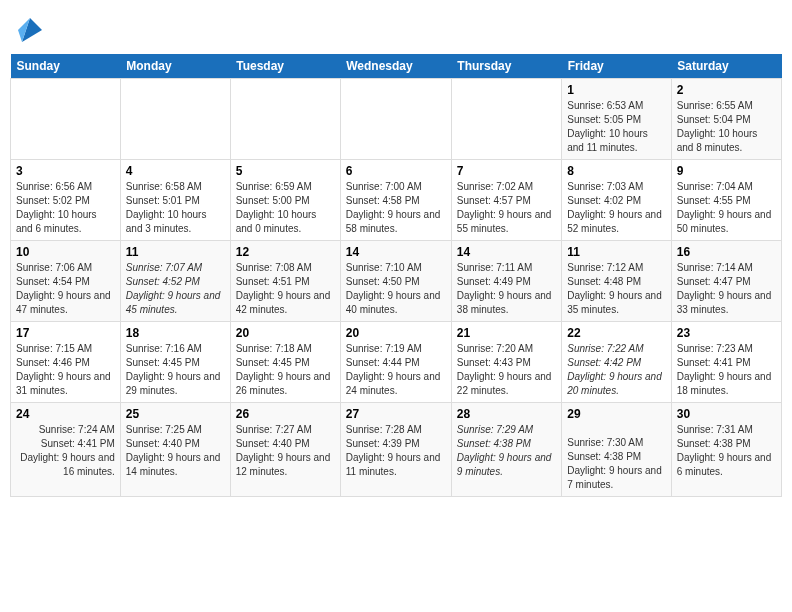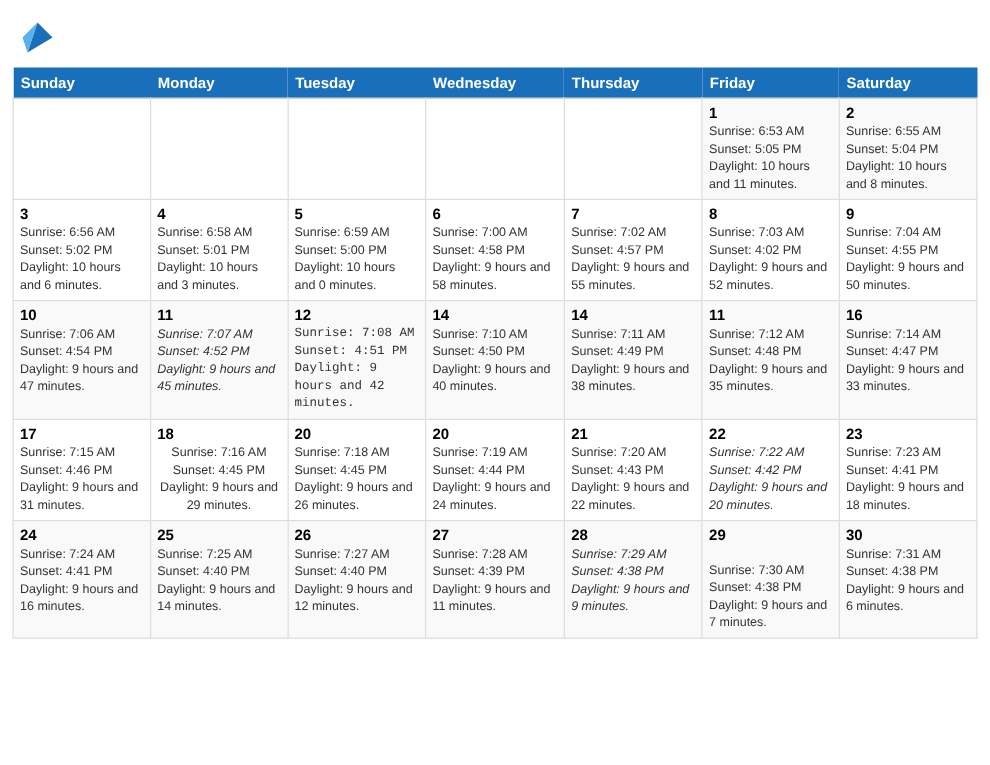--- a/index.html
+++ b/index.html
@@ -189,21 +189,21 @@
 Daylight: 9 hours and 47 minutes.</div>
         </td>
         <td>
           <span class="day-num">11</span>
           <div class="day-info" style="white-space: pre-line; font-style: italic;">Sunrise: 7:07 AM
 Sunset: 4:52 PM
 Daylight: 9 hours and 45 minutes.</div>
         </td>
         <td>
           <span class="day-num">12</span>
-          <div class="day-info" style="white-space: pre-line; font-family: Liberation Mono, monospace;">Sunrise: 7:08 AM
+          <div class="day-info" style="white-space: pre-line;">Sunrise: 7:08 AM
 Sunset: 4:51 PM
 Daylight: 9 hours and 42 minutes.</div>
         </td>
         <td>
           <span class="day-num">14</span>
           <div class="day-info" style="white-space: pre-line;">Sunrise: 7:10 AM
 Sunset: 4:50 PM
 Daylight: 9 hours and 40 minutes.</div>
         </td>
         <td>
@@ -227,21 +227,21 @@
       </tr>
       <tr>
         <td>
           <span class="day-num">17</span>
           <div class="day-info" style="white-space: pre-line;">Sunrise: 7:15 AM
 Sunset: 4:46 PM
 Daylight: 9 hours and 31 minutes.</div>
         </td>
         <td>
           <span class="day-num">18</span>
-          <div class="day-info" style="white-space: pre-line; text-align: center;">Sunrise: 7:16 AM
+          <div class="day-info" style="white-space: pre-line;">Sunrise: 7:16 AM
 Sunset: 4:45 PM
 Daylight: 9 hours and 29 minutes.</div>
         </td>
         <td>
           <span class="day-num">20</span>
           <div class="day-info" style="white-space: pre-line;">Sunrise: 7:18 AM
 Sunset: 4:45 PM
 Daylight: 9 hours and 26 minutes.</div>
         </td>
         <td>
@@ -265,21 +265,21 @@
         <td>
           <span class="day-num">23</span>
           <div class="day-info" style="white-space: pre-line;">Sunrise: 7:23 AM
 Sunset: 4:41 PM
 Daylight: 9 hours and 18 minutes.</div>
         </td>
       </tr>
       <tr>
         <td>
           <span class="day-num">24</span>
-          <div class="day-info" style="white-space: pre-line;">Sunrise: 7:24 AM
+          <div class="day-info" style="white-space: pre-line; text-align: right;">Sunrise: 7:24 AM
 Sunset: 4:41 PM
 Daylight: 9 hours and 16 minutes.</div>
         </td>
         <td>
           <span class="day-num">25</span>
           <div class="day-info" style="white-space: pre-line;">Sunrise: 7:25 AM
 Sunset: 4:40 PM
 Daylight: 9 hours and 14 minutes.</div>
         </td>
         <td>

